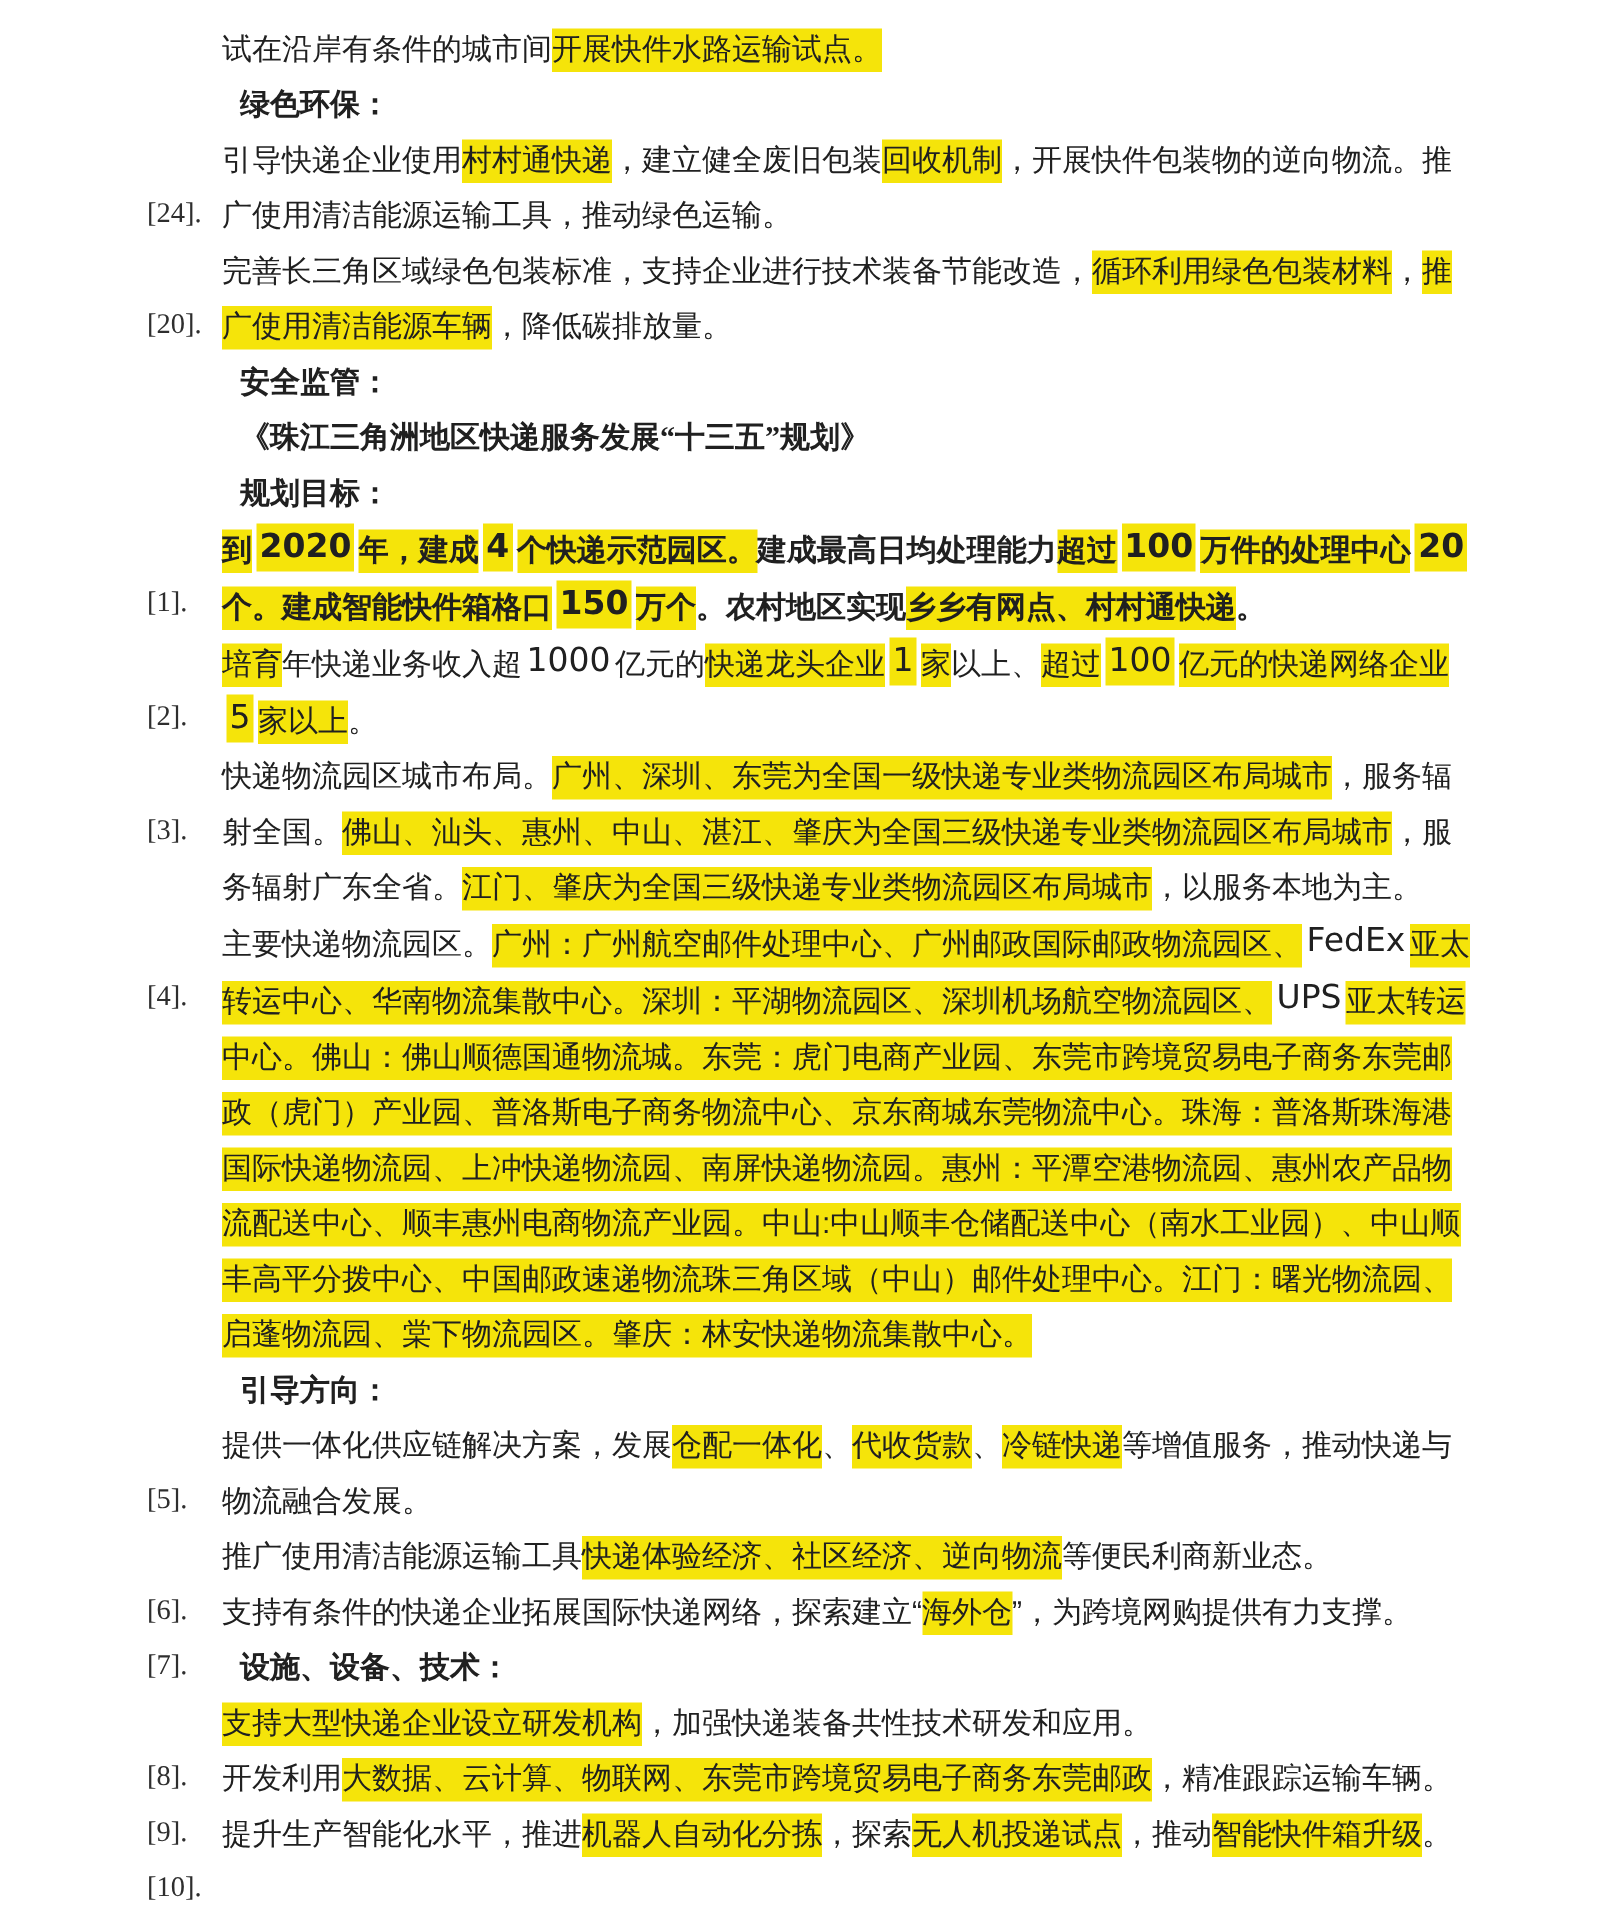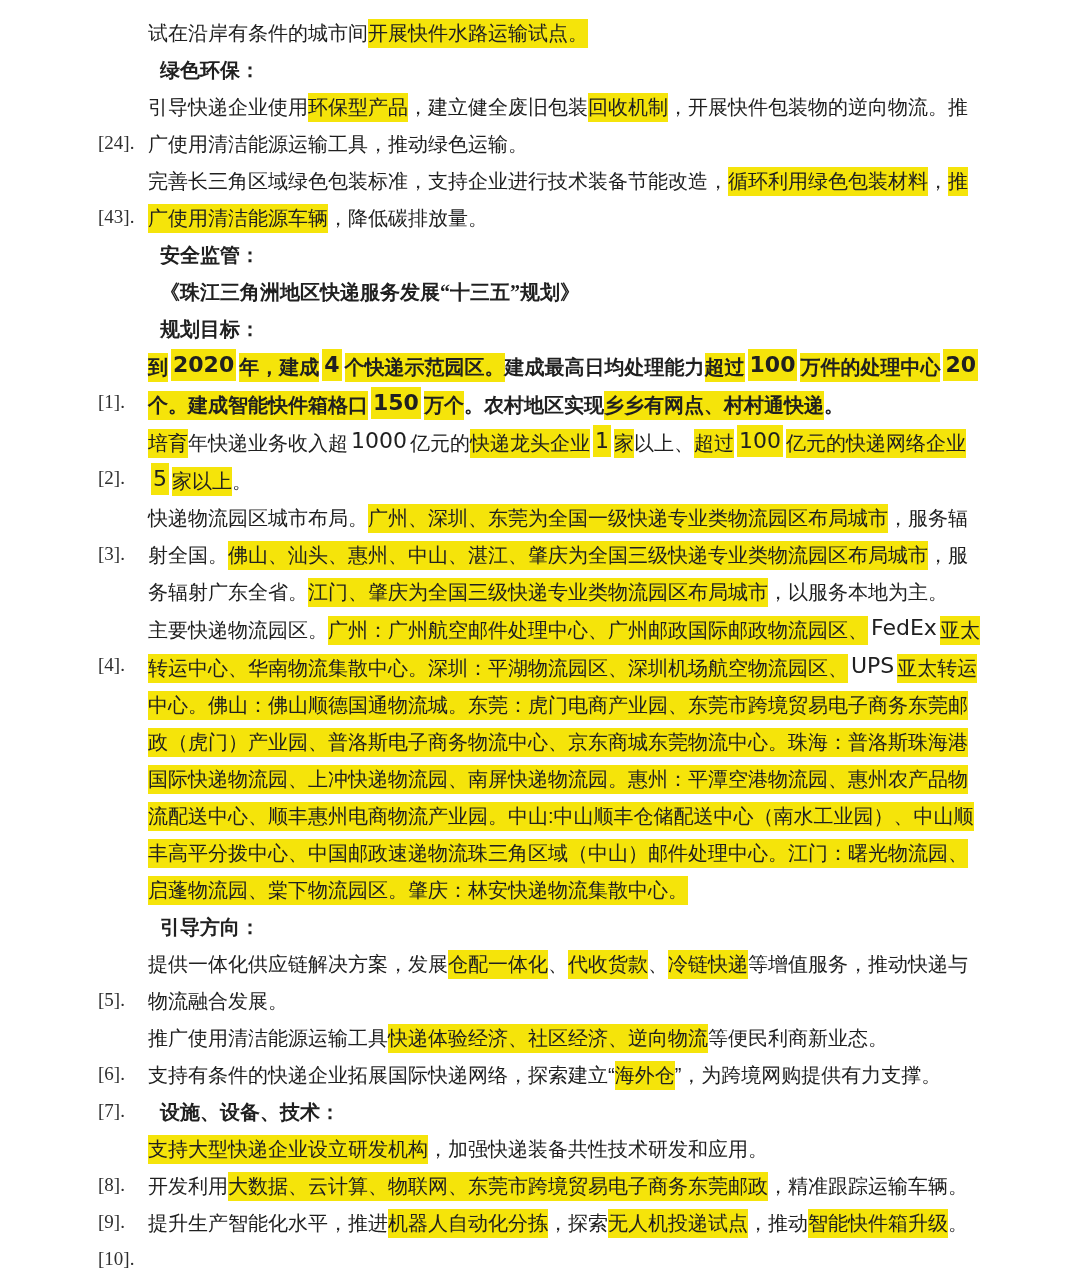--- a/index.html
+++ b/index.html
@@ -34,22 +34,22 @@
   mark.latin{padding:3px 2px 4px;}
   span.plain{background:transparent;}
 </style>
 </head>
 <body style="--hl: #f5e40a; color: rgb(32, 32, 32); background: rgb(255, 255, 255);">
 
 <div class="doc">
   <div>
       <div class="block paragraph"><span class="plain">试在沿岸有条件的城市间</span><mark class="hl">开展快件水路运输试点。</mark></div>
       <div class="block heading">绿色环保：</div>
-      <div class="block item"><span class="label">[24].</span><span class="plain">引导快递企业使用</span><mark class="hl">环保型产品</mark><span class="plain">，建立健全废旧包装</span><mark class="hl">回收机制</mark><span class="plain">，开展快件包装物的逆向物流。推广使用清洁能源运输工具，推动绿色运输。</span></div>
-      <div class="block item"><span class="label">[43].</span><span class="plain">完善长三角区域绿色包装标准，支持企业进行技术装备节能改造，</span><mark class="hl">循环利用绿色包装材料</mark><span class="plain">，</span><mark class="hl">推广使用清洁能源车辆</mark><span class="plain">，降低碳排放量。</span></div>
+      <div class="block item"><span class="label">[24].</span><span class="plain">引导快递企业使用</span><mark class="hl">村村通快递</mark><span class="plain">，建立健全废旧包装</span><mark class="hl">回收机制</mark><span class="plain">，开展快件包装物的逆向物流。推广使用清洁能源运输工具，推动绿色运输。</span></div>
+      <div class="block item"><span class="label">[20].</span><span class="plain">完善长三角区域绿色包装标准，支持企业进行技术装备节能改造，</span><mark class="hl">循环利用绿色包装材料</mark><span class="plain">，</span><mark class="hl">推广使用清洁能源车辆</mark><span class="plain">，降低碳排放量。</span></div>
       <div class="block heading">安全监管：</div>
       <div class="block title">《珠江三角洲地区快递服务发展“十三五”规划》</div>
       <div class="block heading">规划目标：</div>
       <div class="block item bold"><span class="label">[1].</span><mark class="hl">到</mark><mark class="hl latin">2020</mark><mark class="hl">年，建成</mark><mark class="hl latin">4</mark><mark class="hl">个快递示范园区。</mark><span class="plain">建成最高日均处理能力</span><mark class="hl">超过</mark><mark class="hl latin">100</mark><mark class="hl">万件的处理中心</mark><mark class="hl latin">20</mark><mark class="hl">个。</mark><mark class="hl">建成智能快件箱格口</mark><mark class="hl latin">150</mark><mark class="hl">万个</mark><span class="plain">。农村地区实现</span><mark class="hl">乡乡有网点、村村通快递</mark><span class="plain">。</span></div>
       <div class="block item"><span class="label">[2].</span><mark class="hl">培育</mark><span class="plain">年快递业务收入超</span><span class="plain latin">1000</span><span class="plain">亿元的</span><mark class="hl">快递龙头企业</mark><mark class="hl latin">1</mark><mark class="hl">家</mark><span class="plain">以上、</span><mark class="hl">超过</mark><mark class="hl latin">100</mark><mark class="hl">亿元的快递网络企业</mark><mark class="hl latin">5</mark><mark class="hl">家以上</mark><span class="plain">。</span></div>
       <div class="block item"><span class="label">[3].</span><span class="plain">快递物流园区城市布局。</span><mark class="hl">广州、深圳、东莞为全国一级快递专业类物流园区布局城市</mark><span class="plain">，服务辐射全国。</span><mark class="hl">佛山、汕头、惠州、中山、湛江、肇庆为全国三级快递专业类物流园区布局城市</mark><span class="plain">，服务辐射广东全省。</span><mark class="hl">江门、肇庆为全国三级快递专业类物流园区布局城市</mark><span class="plain">，以服务本地为主。</span></div>
       <div class="block item"><span class="label">[4].</span><span class="plain">主要快递物流园区。</span><mark class="hl">广州：广州航空邮件处理中心、广州邮政国际邮政物流园区、</mark><span class="plain latin">FedEx</span><mark class="hl">亚太转运中心、华南物流集散中心。深圳：平湖物流园区、深圳机场航空物流园区、</mark><span class="plain latin">UPS</span><mark class="hl">亚太转运中心。佛山：佛山顺德国通物流城。东莞：虎门电商产业园、东莞市跨境贸易电子商务东莞邮政（虎门）产业园、普洛斯电子商务物流中心、京东商城东莞物流中心。珠海：普洛斯珠海港国际快递物流园、上冲快递物流园、南屏快递物流园。惠州：平潭空港物流园、惠州农产品物流配送中心、顺丰惠州电商物流产业园。中山:中山顺丰仓储配送中心（南水工业园）、中山顺丰高平分拨中心、中国邮政速递物流珠三角区域（中山）邮件处理中心。江门：曙光物流园、启蓬物流园、棠下物流园区。肇庆：林安快递物流集散中心。</mark></div>
       <div class="block heading">引导方向：</div>
       <div class="block item"><span class="label">[5].</span><span class="plain">提供一体化供应链解决方案，发展</span><mark class="hl">仓配一体化</mark><span class="plain">、</span><mark class="hl">代收货款</mark><span class="plain">、</span><mark class="hl">冷链快递</mark><span class="plain">等增值服务，推动快递与物流融合发展。</span></div>
       <div class="block item"><span class="label">[6].</span><span class="plain">推广使用清洁能源运输工具</span><mark class="hl">快递体验经济、社区经济、逆向物流</mark><span class="plain">等便民利商新业态。</span></div>

